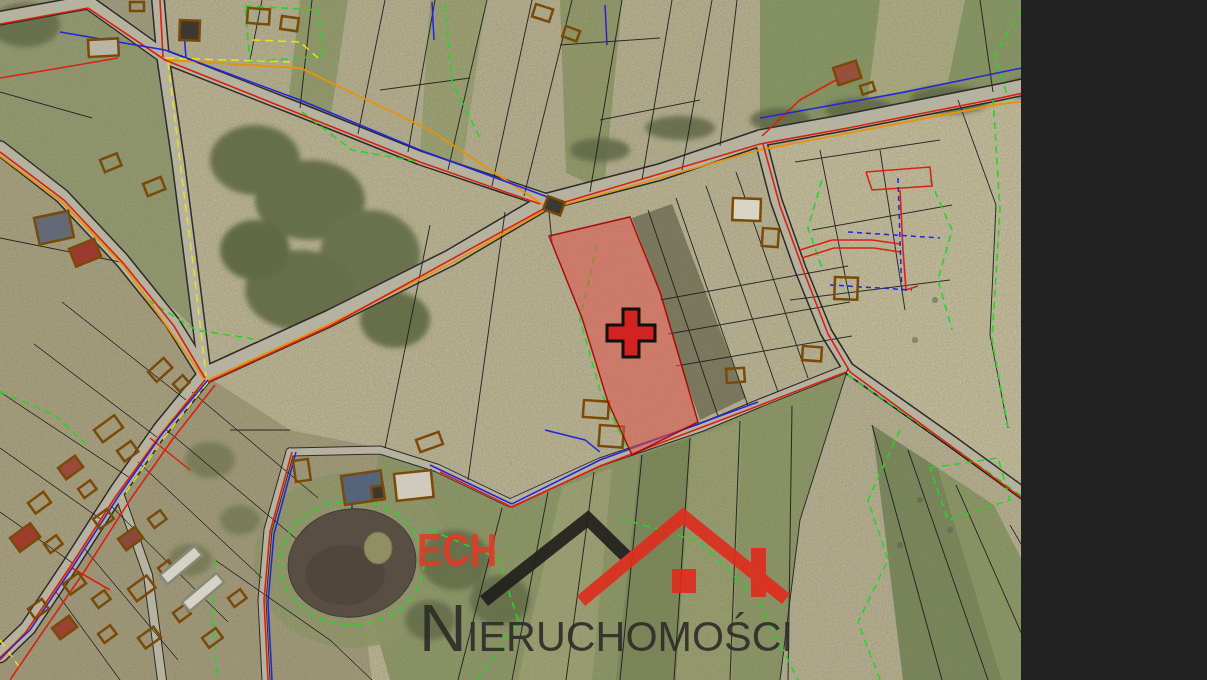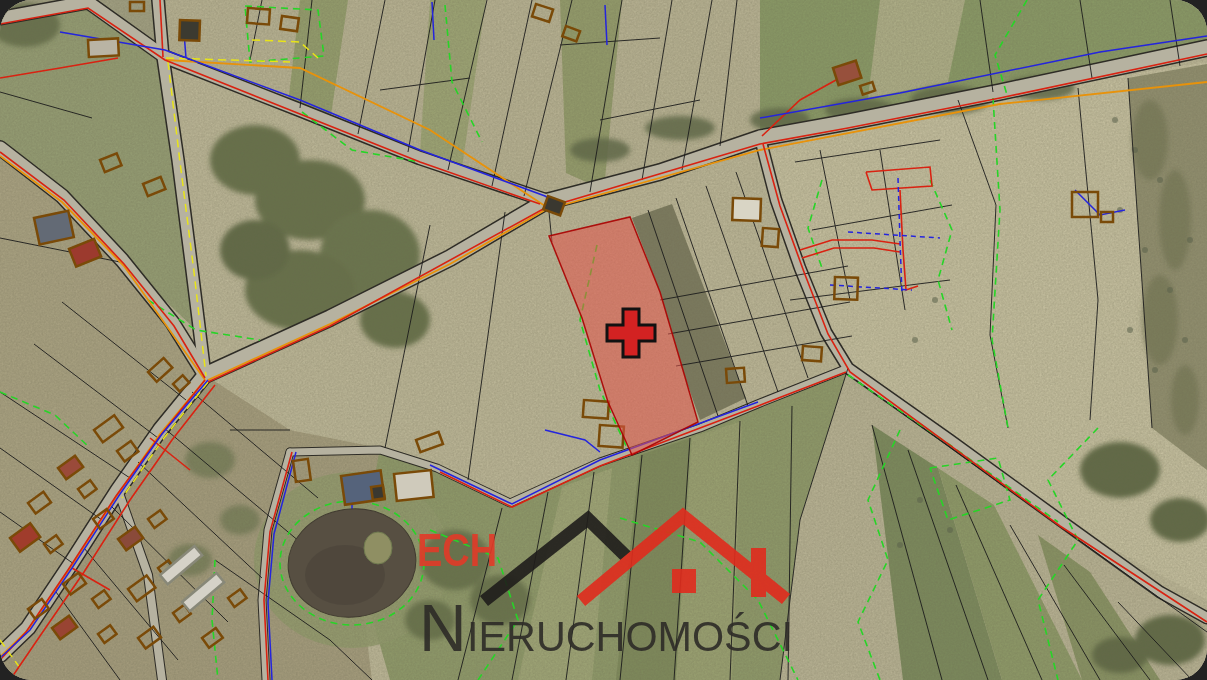--- a/index.html
+++ b/index.html
@@ -1,16 +1,16 @@
 <!DOCTYPE html>
 <html><head>
 <meta charset="utf-8">
 <style>
   html,body{margin:0;padding:0;background:#222;}
-  #stage{position:relative;width:1207px;height:680px;overflow:hidden;font-family:"Liberation Sans",sans-serif;border-radius:32px;}
+  #stage{position:relative;width:1021px;height:680px;overflow:hidden;font-family:"Liberation Sans",sans-serif;}
   #stage svg{position:absolute;left:0;top:0;display:block;}
   .wm-brand{font-family:"Liberation Sans",sans-serif;font-weight:bold;}
   .wm-name{font-family:"Liberation Sans",sans-serif;font-weight:normal;}
 </style>
 </head>
 <body>
 
 <div id="stage">
 <svg viewBox="0 0 1207 680" width="1207" height="680" xmlns="http://www.w3.org/2000/svg">
   <defs>

